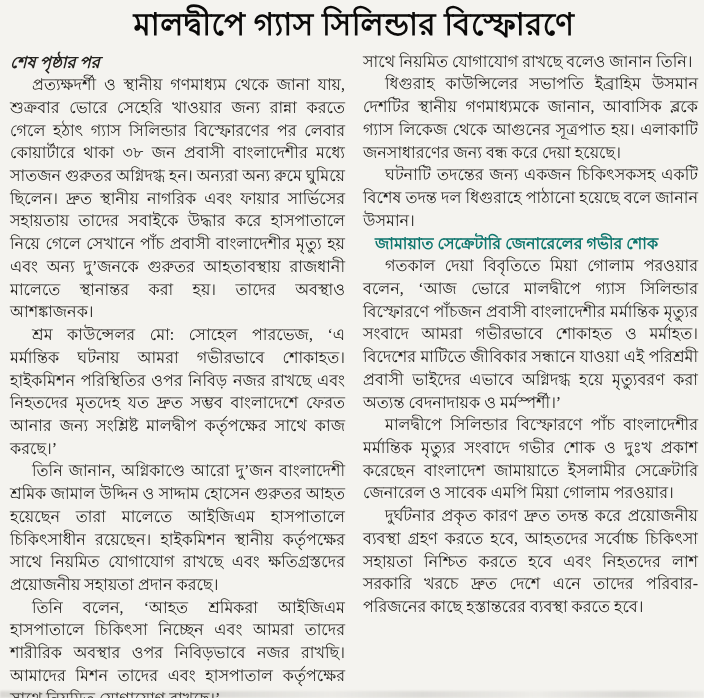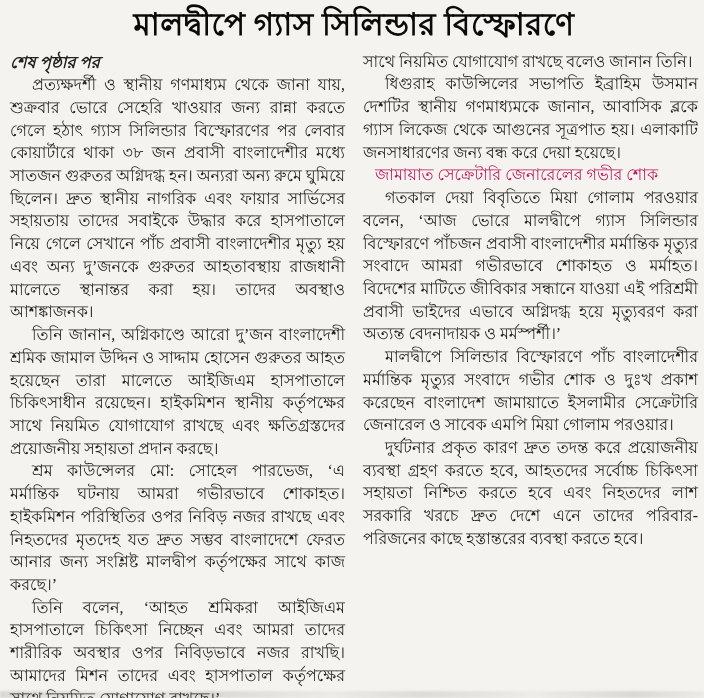--- a/index.html
+++ b/index.html
@@ -51,23 +51,23 @@
     font-style: italic;
     font-size: 16.5px;
   }
   .para.flush {
     text-indent: 0;
   }
   .para.indent {
     text-indent: 22px;
   }
   .para.subhead {
-    font-weight: normal;
+    font-weight: bold;
     text-indent: 12px;
-    color: #be185d;
+    color: #0f766e;
   }
   
   .bottom-artifact {
     position: absolute;
     left: 0;
     right: 0;
     bottom: 0;
     height: 7px;
     background: linear-gradient(
       to right,
@@ -81,27 +81,28 @@
 </head>
 <body>
 
 <div class="page">
   <h1 class="title">মালদ্বীপে গ্যাস সিলিন্ডার বিস্ফোরণে</h1>
 
   <div class="columns">
     <div class="column">
         <p class="para lead">শেষ পৃষ্ঠার পর</p>
         <p class="para indent">প্রত্যক্ষদর্শী ও স্থানীয় গণমাধ্যম থেকে জানা যায়, শুক্রবার ভোরে সেহেরি খাওয়ার জন্য রান্না করতে গেলে হঠাৎ গ্যাস সিলিন্ডার বিস্ফোরণের পর লেবার কোয়ার্টারে থাকা ৩৮ জন প্রবাসী বাংলাদেশীর মধ্যে সাতজন গুরুতর অগ্নিদগ্ধ হন। অন্যরা অন্য রুমে ঘুমিয়ে ছিলেন। দ্রুত স্থানীয় নাগরিক এবং ফায়ার সার্ভিসের সহায়তায় তাদের সবাইকে উদ্ধার করে হাসপাতালে নিয়ে গেলে সেখানে পাঁচ প্রবাসী বাংলাদেশীর মৃত্যু হয় এবং অন্য দু’জনকে গুরুতর আহতাবস্থায় রাজধানী মালেতে স্থানান্তর করা হয়। তাদের অবস্থাও আশঙ্কাজনক।</p>
+        <p class="para indent">শ্রম কাউন্সেলর মো: সোহেল পারভেজ, ‘এ মর্মান্তিক ঘটনায় আমরা গভীরভাবে শোকাহত। হাইকমিশন পরিস্থিতির ওপর নিবিড় নজর রাখছে এবং নিহতদের মৃতদেহ যত দ্রুত সম্ভব বাংলাদেশে ফেরত আনার জন্য সংশ্লিষ্ট মালদ্বীপ কর্তৃপক্ষের সাথে কাজ করছে।’</p>
         <p class="para indent">তিনি জানান, অগ্নিকাণ্ডে আরো দু’জন বাংলাদেশী শ্রমিক জামাল উদ্দিন ও সাদ্দাম হোসেন গুরুতর আহত হয়েছেন তারা মালেতে আইজিএম হাসপাতালে চিকিৎসাধীন রয়েছেন। হাইকমিশন স্থানীয় কর্তৃপক্ষের সাথে নিয়মিত যোগাযোগ রাখছে এবং ক্ষতিগ্রস্তদের প্রয়োজনীয় সহায়তা প্রদান করছে।</p>
-        <p class="para indent">শ্রম কাউন্সেলর মো: সোহেল পারভেজ, ‘এ মর্মান্তিক ঘটনায় আমরা গভীরভাবে শোকাহত। হাইকমিশন পরিস্থিতির ওপর নিবিড় নজর রাখছে এবং নিহতদের মৃতদেহ যত দ্রুত সম্ভব বাংলাদেশে ফেরত আনার জন্য সংশ্লিষ্ট মালদ্বীপ কর্তৃপক্ষের সাথে কাজ করছে।’</p>
         <p class="para indent">তিনি বলেন, ‘আহত শ্রমিকরা আইজিএম হাসপাতালে চিকিৎসা নিচ্ছেন এবং আমরা তাদের শারীরিক অবস্থার ওপর নিবিড়ভাবে নজর রাখছি। আমাদের মিশন তাদের এবং হাসপাতাল কর্তৃপক্ষের সাথে নিয়মিত যোগাযোগ রাখছে।’</p>
       </div>
     <div class="column">
         <p class="para flush">সাথে নিয়মিত যোগাযোগ রাখছে বলেও জানান তিনি।</p>
         <p class="para indent">ধিগুরাহ কাউন্সিলের সভাপতি ইব্রাহিম উসমান দেশটির স্থানীয় গণমাধ্যমকে জানান, আবাসিক ব্লকে গ্যাস লিকেজ থেকে আগুনের সূত্রপাত হয়। এলাকাটি জনসাধারণের জন্য বন্ধ করে দেয়া হয়েছে।</p>
+        <p class="para indent">ঘটনাটি তদন্তের জন্য একজন চিকিৎসকসহ একটি বিশেষ তদন্ত দল ধিগুরাহে পাঠানো হয়েছে বলে জানান উসমান।</p>
         <p class="para subhead">জামায়াত সেক্রেটারি জেনারেলের গভীর শোক</p>
         <p class="para indent">গতকাল দেয়া বিবৃতিতে মিয়া গোলাম পরওয়ার বলেন, ‘আজ ভোরে মালদ্বীপে গ্যাস সিলিন্ডার বিস্ফোরণে পাঁচজন প্রবাসী বাংলাদেশীর মর্মান্তিক মৃত্যুর সংবাদে আমরা গভীরভাবে শোকাহত ও মর্মাহত। বিদেশের মাটিতে জীবিকার সন্ধানে যাওয়া এই পরিশ্রমী প্রবাসী ভাইদের এভাবে অগ্নিদগ্ধ হয়ে মৃত্যুবরণ করা অত্যন্ত বেদনাদায়ক ও মর্মস্পর্শী।’</p>
         <p class="para indent">মালদ্বীপে সিলিন্ডার বিস্ফোরণে পাঁচ বাংলাদেশীর মর্মান্তিক মৃত্যুর সংবাদে গভীর শোক ও দুঃখ প্রকাশ করেছেন বাংলাদেশ জামায়াতে ইসলামীর সেক্রেটারি জেনারেল ও সাবেক এমপি মিয়া গোলাম পরওয়ার।</p>
         <p class="para indent">দুর্ঘটনার প্রকৃত কারণ দ্রুত তদন্ত করে প্রয়োজনীয় ব্যবস্থা গ্রহণ করতে হবে, আহতদের সর্বোচ্চ চিকিৎসা সহায়তা নিশ্চিত করতে হবে এবং নিহতদের লাশ সরকারি খরচে দ্রুত দেশে এনে তাদের পরিবার-পরিজনের কাছে হস্তান্তরের ব্যবস্থা করতে হবে।</p>
       </div>
   </div>
 </div>
 
 <div class="bottom-artifact"></div>
 

